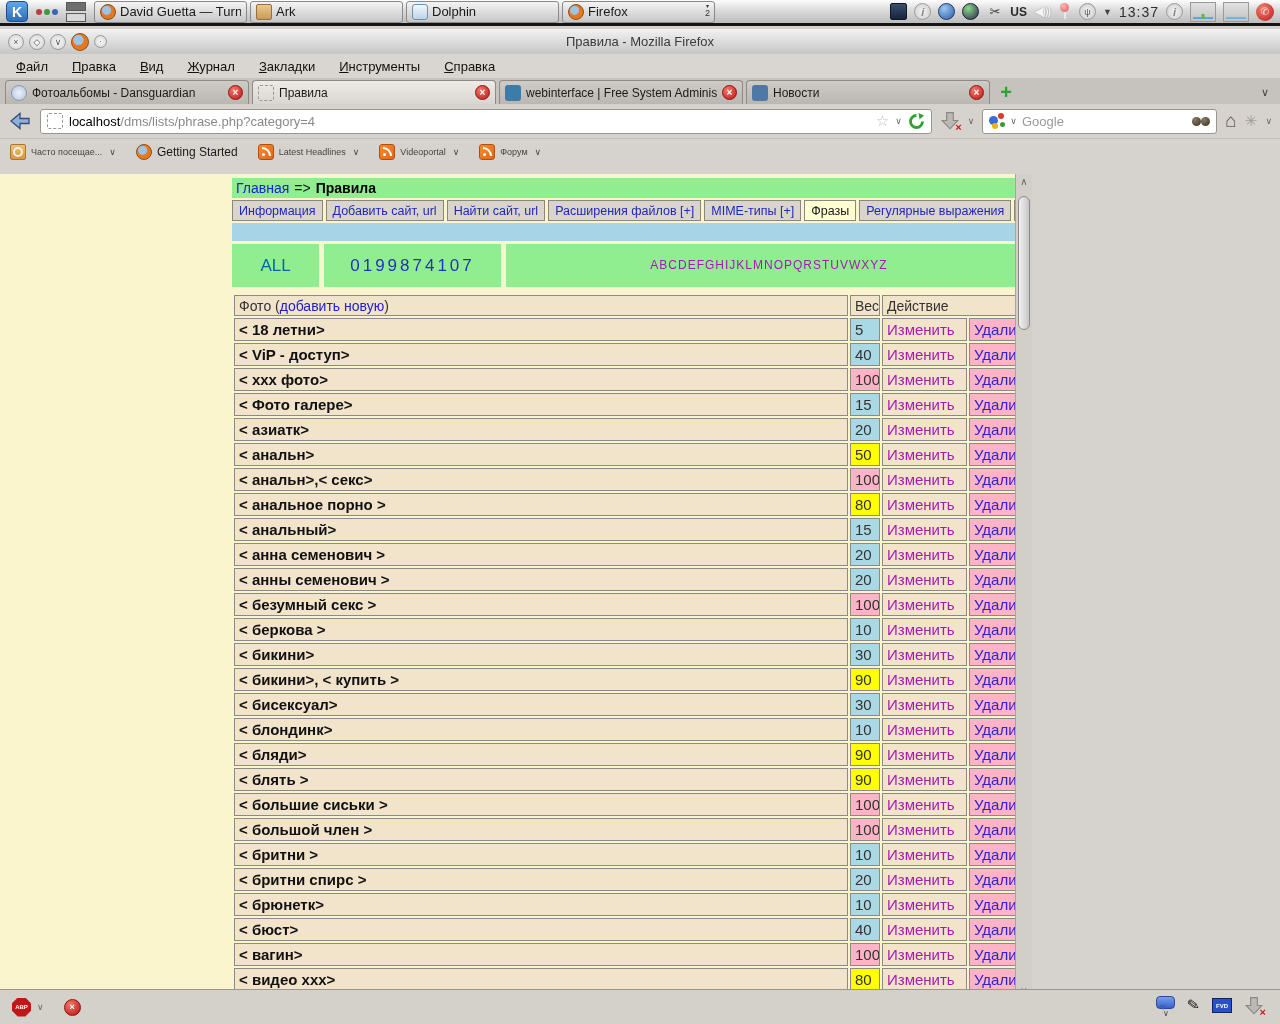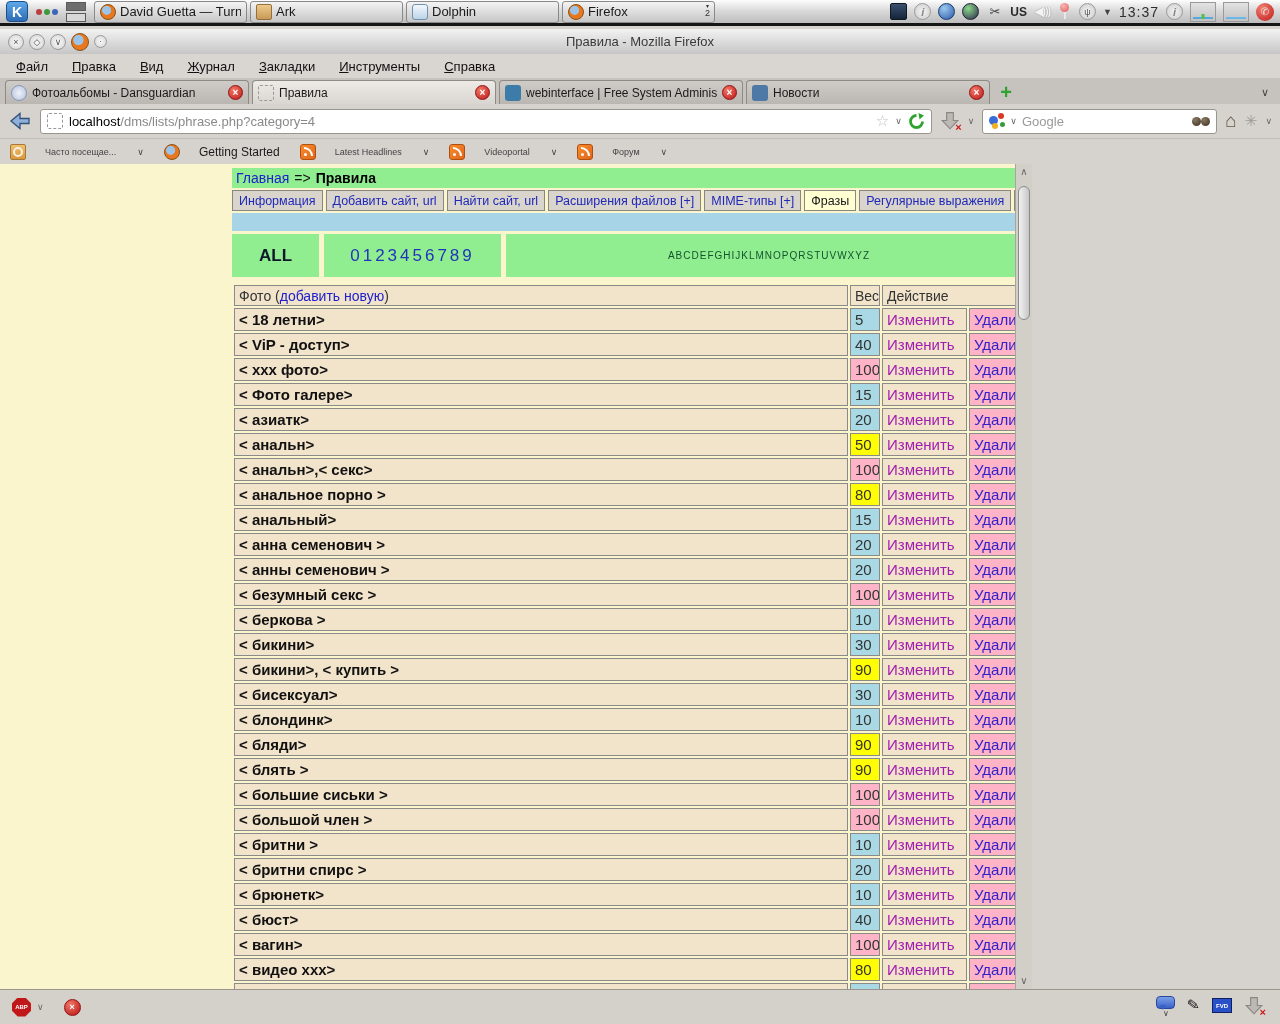--- a/index.html
+++ b/index.html
@@ -107,54 +107,54 @@
   .binoc{width:18px;height:11px;position:relative;flex:0 0 auto}
   .binoc i{position:absolute;top:1px;width:9px;height:9px;border-radius:50%;background:radial-gradient(circle at 35% 30%,#8A7A62,#3A2E20)}
   .binoc i:first-child{left:0}.binoc i:last-child{right:0}
   .homebtn{font-size:19px;color:#6A5A4A}
   .extblob{color:#9A9A9A;font-size:15px}
   .dlwrap{position:relative;width:20px;height:20px}
   .dl-x{position:absolute;right:-2px;bottom:-2px;color:#D01818;font-weight:bold;font-size:11px}
 
   .bookmarks{position:absolute;top:138px;left:0;width:1280px;height:26px;background:#D6D2CE;
     border-top:1px solid #C2BEBA;display:flex;align-items:center;gap:20px;padding:0 10px;font-size:12px;color:#1A1A1A}
-  .bm{display:flex;align-items:center;gap:19px}
+  .bm{display:flex;align-items:center;gap:5px}
   .bm.chev::after{content:"∨";font-size:9px;color:#444;margin-left:2px}
   .bmicon{width:16px;height:16px;flex:0 0 auto;position:relative}
   .bmicon.folder{background:linear-gradient(#F0C070,#D89840);border:1px solid #A87830;border-radius:2px}
   .bmicon.folder::after{content:"";position:absolute;right:2px;bottom:2px;width:6px;height:6px;border:2px solid #F8F0E0;border-radius:50%}
   .bmicon.firefox{border-radius:50%;background:radial-gradient(circle at 40% 38%,#9CC4E8 0 34%,#E87820 40% 100%);border:1px solid #8A5010}
   .bmicon.rss{background:linear-gradient(135deg,#FB8C2B,#E0661A);border:1px solid #B05010;border-radius:3px}
   .bmicon.rss::before{content:"";position:absolute;left:3px;bottom:3px;width:3px;height:3px;background:#fff;border-radius:50%}
   .bmicon.rss::after{content:"";position:absolute;left:3px;bottom:3px;width:7px;height:7px;
     border-top:2px solid #fff;border-right:2px solid #fff;border-radius:0 100% 0 0}
 
   
-  .viewport{position:absolute;top:164px;left:0;width:1032px;height:825px;background:#FBF5CD;overflow:hidden}
+  .viewport{position:absolute;top:174px;left:0;width:1032px;height:825px;background:#FBF5CD;overflow:hidden}
   .vscroll{position:absolute;right:0;top:0;width:17px;height:825px;background:#D2CEC8;border-left:1px solid #A8A49E}
   .vs-arrow{position:absolute;left:0;right:0;text-align:center;color:#666;font-size:10px;line-height:12px}
   .vs-up{top:2px}.vs-down{bottom:2px}
   .vs-thumb{position:absolute;top:22px;left:2px;width:12px;height:134px;border-radius:7px;
     background:linear-gradient(90deg,#F2F2F2,#C6C6C6);border:1px solid #8A8A8A}
 
   .content{position:absolute;left:232px;top:4px;width:800px}
   .crumb{height:20px;background:#90EE90;display:flex;align-items:center;gap:5px;padding:0 4px;font-size:14px}
   .crumb .home{color:#2020CC;text-decoration:none}
   .crumb .sep{color:#111}
   .crumb .cur{font-weight:bold;color:#000}
   .ptabs{margin-top:2px;display:flex;gap:3px}
   .ptab{height:21px;background:#D9D5CD;border:1px solid #8A8680;color:#2028B8;
     font-size:12.5px;display:flex;align-items:center;padding:0 6px;white-space:nowrap;cursor:default}
   .ptab.active{background:#FFFFD2;color:#202020}
   .bluestrip{margin-top:2px;height:18px;background:#A8D4E8}
   .alpha{margin-top:3px;display:flex;gap:5px;height:43px}
   .alpha .cell{background:#90EE90;display:flex;align-items:center;justify-content:center}
-  .a-all{width:87px;color:#0f172a;font-weight:bold;font-size:17px}
+  .a-all{width:87px;color:#0369a1;font-weight:normal;font-size:17px}
   .a-dig{width:177px;color:#2233BB;font-size:17px;letter-spacing:3px}
-  .a-let{flex:1;flex-direction:row;color:#14532d;font-size:10px;line-height:19px;letter-spacing:1px}
+  .a-let{flex:1;flex-direction:row;color:#a21caf;font-size:12px;line-height:19px;letter-spacing:1px}
 
   table.phrases{margin-top:6px;border-collapse:separate;border-spacing:2px;table-layout:fixed;width:797px}
   .phrases th,.phrases td{border:1px solid #8A8A8A;height:23px;padding:0 4px;overflow:hidden;white-space:nowrap}
   .phrases th{height:21px;background:#F2E3CB;font-weight:normal;font-size:14px;color:#333;text-align:left}
   .phrases th a{color:#2020CC;text-decoration:none}
   .c-phrase{width:614px}.c-w{width:30px}.c-edit{width:85px}.c-del{width:58px}
   .pcell{background:#F2E3CB;font-weight:bold;font-size:15px;color:#111}
   .wcell{background:#F2E3CB;font-size:15px;color:#333;padding:0 2px}
   .wcell.blue{background:#A9D9E5}
   .wcell.yellow{background:#FFFF00}
@@ -398,21 +398,21 @@
 
         <span class="ptab">Регулярные выражения</span>
 
         <span class="ptab">Разное</span>
       </div>
 
     <div class="bluestrip"></div>
 
     <div class="alpha">
       <span class="cell a-all">ALL</span>
-      <span class="cell a-dig">0123456789</span>
+      <span class="cell a-dig">0199874107</span>
       <span class="cell a-let">
         <span>ABCDEFGHIJKLMNOPQRSTUVWXYZ</span>
       </span>
     </div>
 
     <table class="phrases">
       <colgroup>
           <col class="c-phrase">
           <col class="c-w">
           <col class="c-edit">

